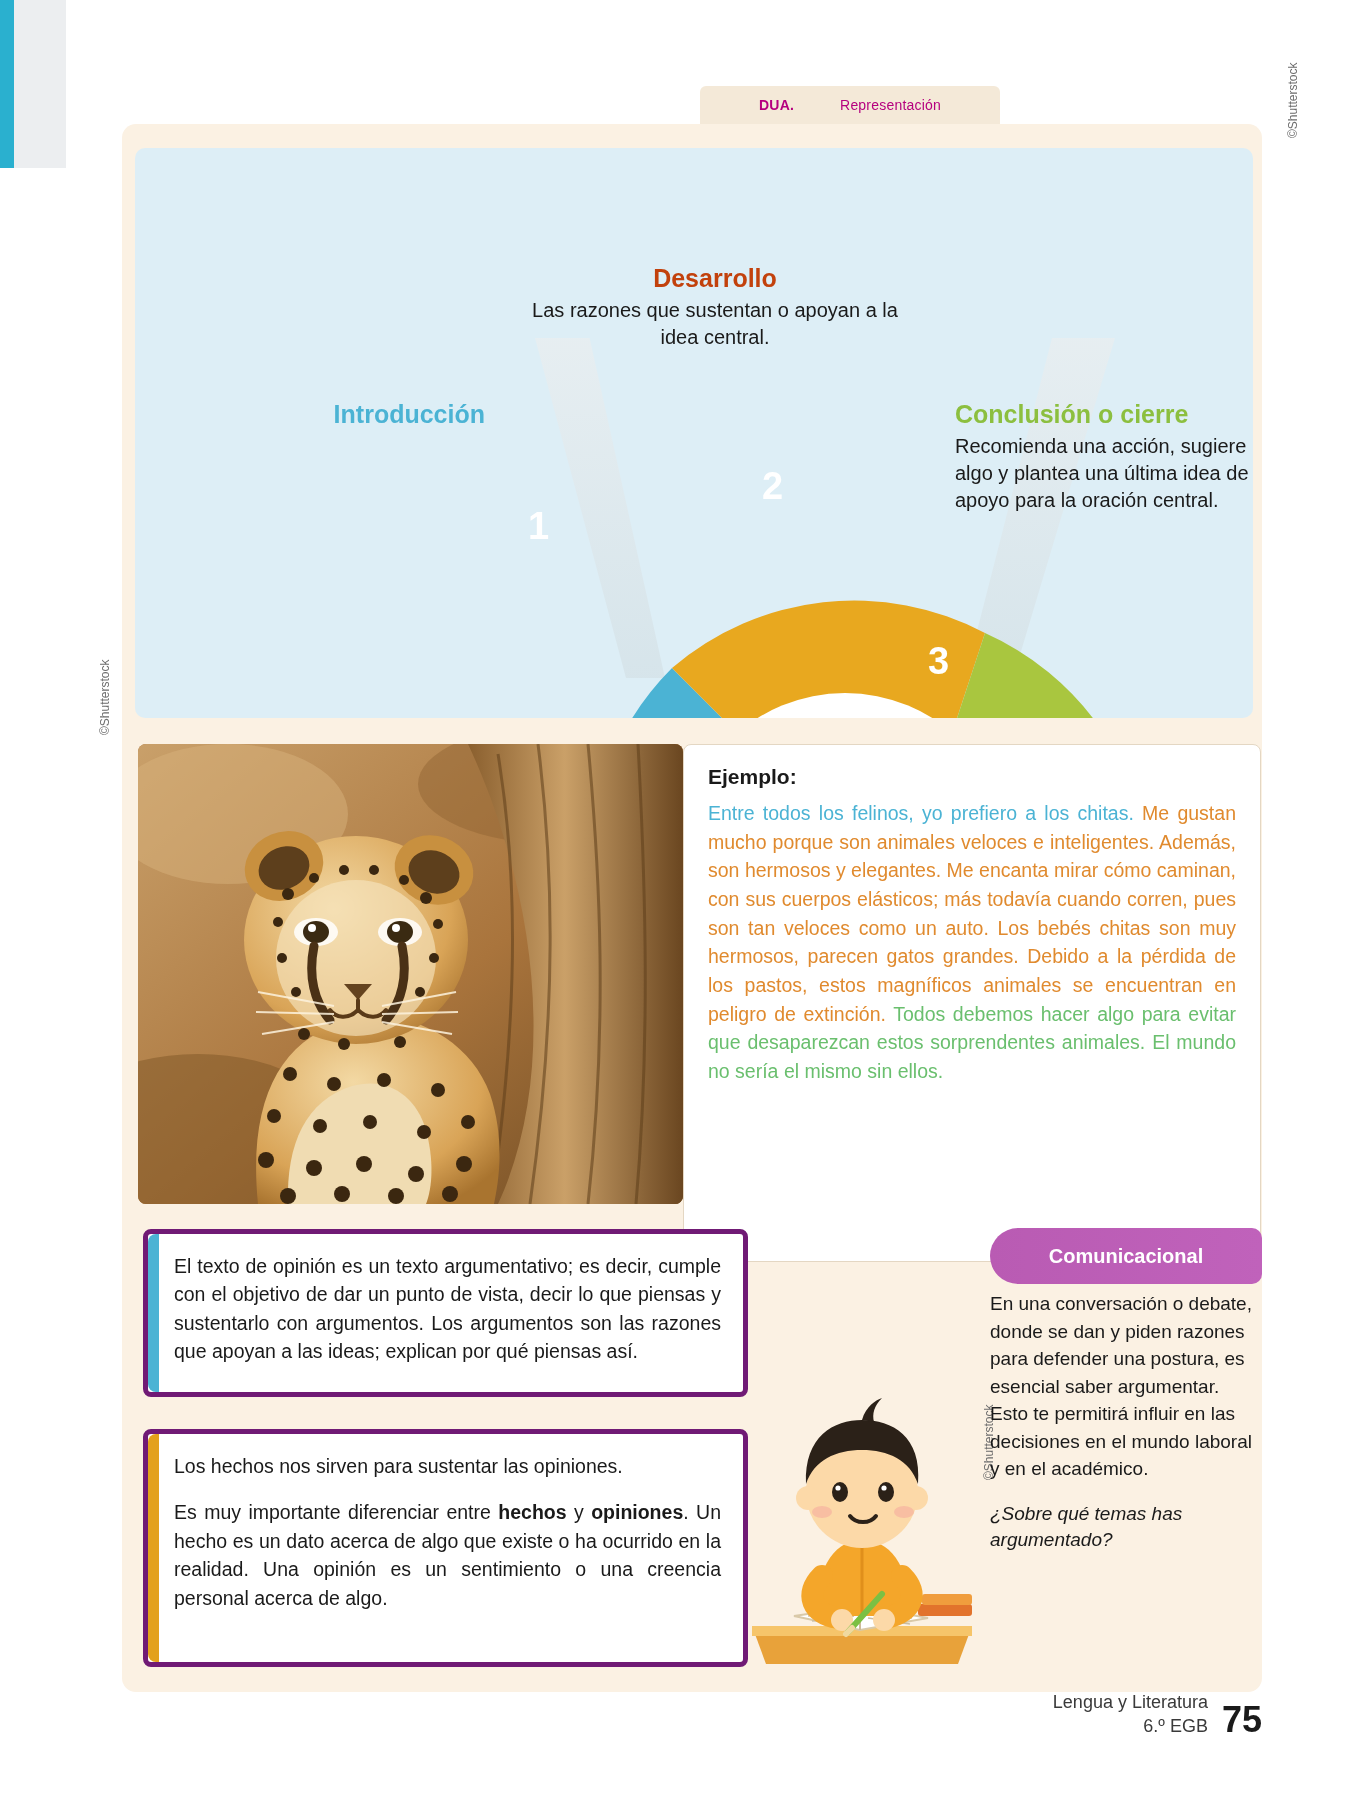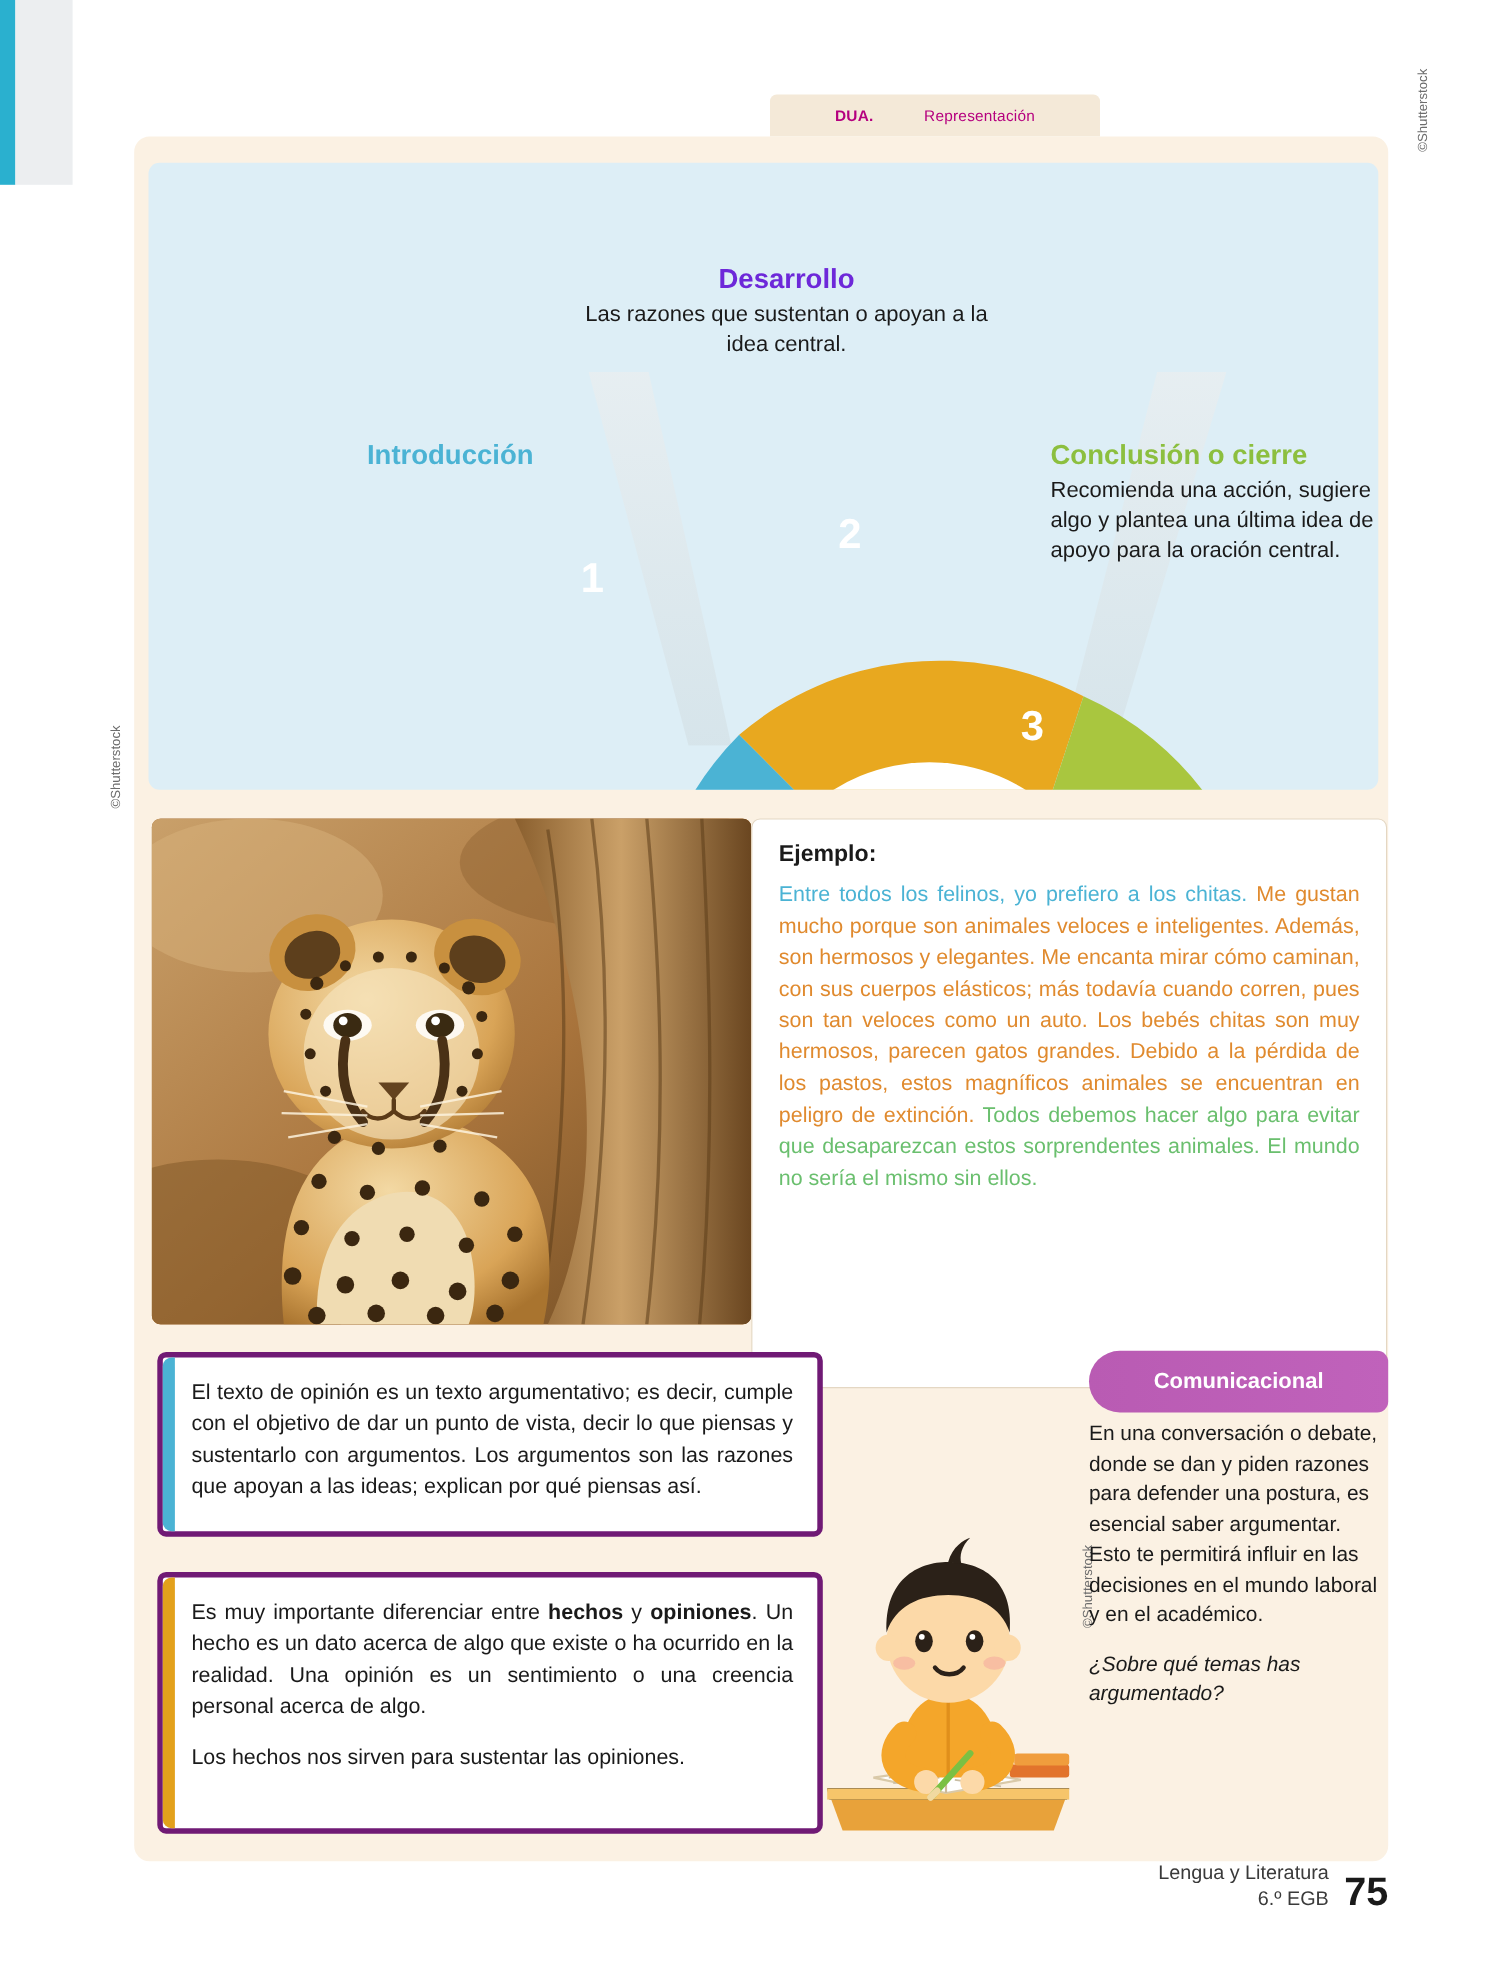--- a/index.html
+++ b/index.html
@@ -152,21 +152,21 @@
     width: 345px;
     text-align: right;
   }
   #label-intro .title { color: #4bb3d4; }
 
   #label-desarrollo {
     left: 520px; top: 240px;
     width: 390px;
     text-align: center;
   }
-  #label-desarrollo .title { color: #6d28d9; }
+  #label-desarrollo .title { color: #c2410c; margin-top: 24px; }
 
   #label-conclusion {
     left: 955px; top: 400px;
     width: 320px;
     text-align: left;
   }
   #label-conclusion .title { color: #8cbf3f; }
 
   
   .cheetah-photo {
@@ -461,24 +461,24 @@
     <span class="seg-orange"> Me gustan mucho porque son animales veloces e inteligentes. Además, son hermosos y elegantes. Me encanta mirar cómo caminan, con sus cuerpos elásticos; más todavía cuando corren, pues son tan veloces como un auto. Los bebés chitas son muy hermosos, parecen gatos grandes. Debido a la pérdida de los pastos, estos magníficos animales se encuentran en peligro de extinción. </span>
     <span class="seg-green">Todos debemos hacer algo para evitar que desaparezcan estos sorprendentes animales. El mundo no sería el mismo sin ellos.</span>
   </div>
 </div>
 
 <div class="info-box" id="info-box-1">
   <span>El texto de opinión es un texto argumentativo; es decir, cumple con el objetivo de dar un punto de vista, decir lo que piensas y sustentarlo con argumentos. Los argumentos son las razones que apoyan a las ideas; explican por qué piensas así.</span>
 </div>
 
 <div class="info-box" id="info-box-2">
+  <p>Los hechos nos sirven para sustentar las opiniones.</p>
   <p>
     <span>Es muy importante diferenciar entre </span><b>hechos</b><span> y </span><b>opiniones</b><span>. Un hecho es un dato acerca de algo que existe o ha ocurrido en la realidad. Una opinión es un sentimiento o una creencia personal acerca de algo.</span>
   </p>
-  <p>Los hechos nos sirven para sustentar las opiniones.</p>
 </div>
 
 <div class="boy">
   <svg width="240" height="300" viewBox="0 0 240 300">
 
     <path d="M10 246 L230 246 L216 284 L24 284 Z" fill="#e8a23a"></path>
     <path d="M10 246 L230 246 L228 256 L12 256 Z" fill="#f2b css"></path>
     <rect x="10" y="246" width="220" height="10" fill="#f6c56a"></rect>
 
     <path d="M52 236 L120 226 L186 238 L118 250 Z" fill="#ffffff" stroke="#d9c9a8" stroke-width="2"></path>

